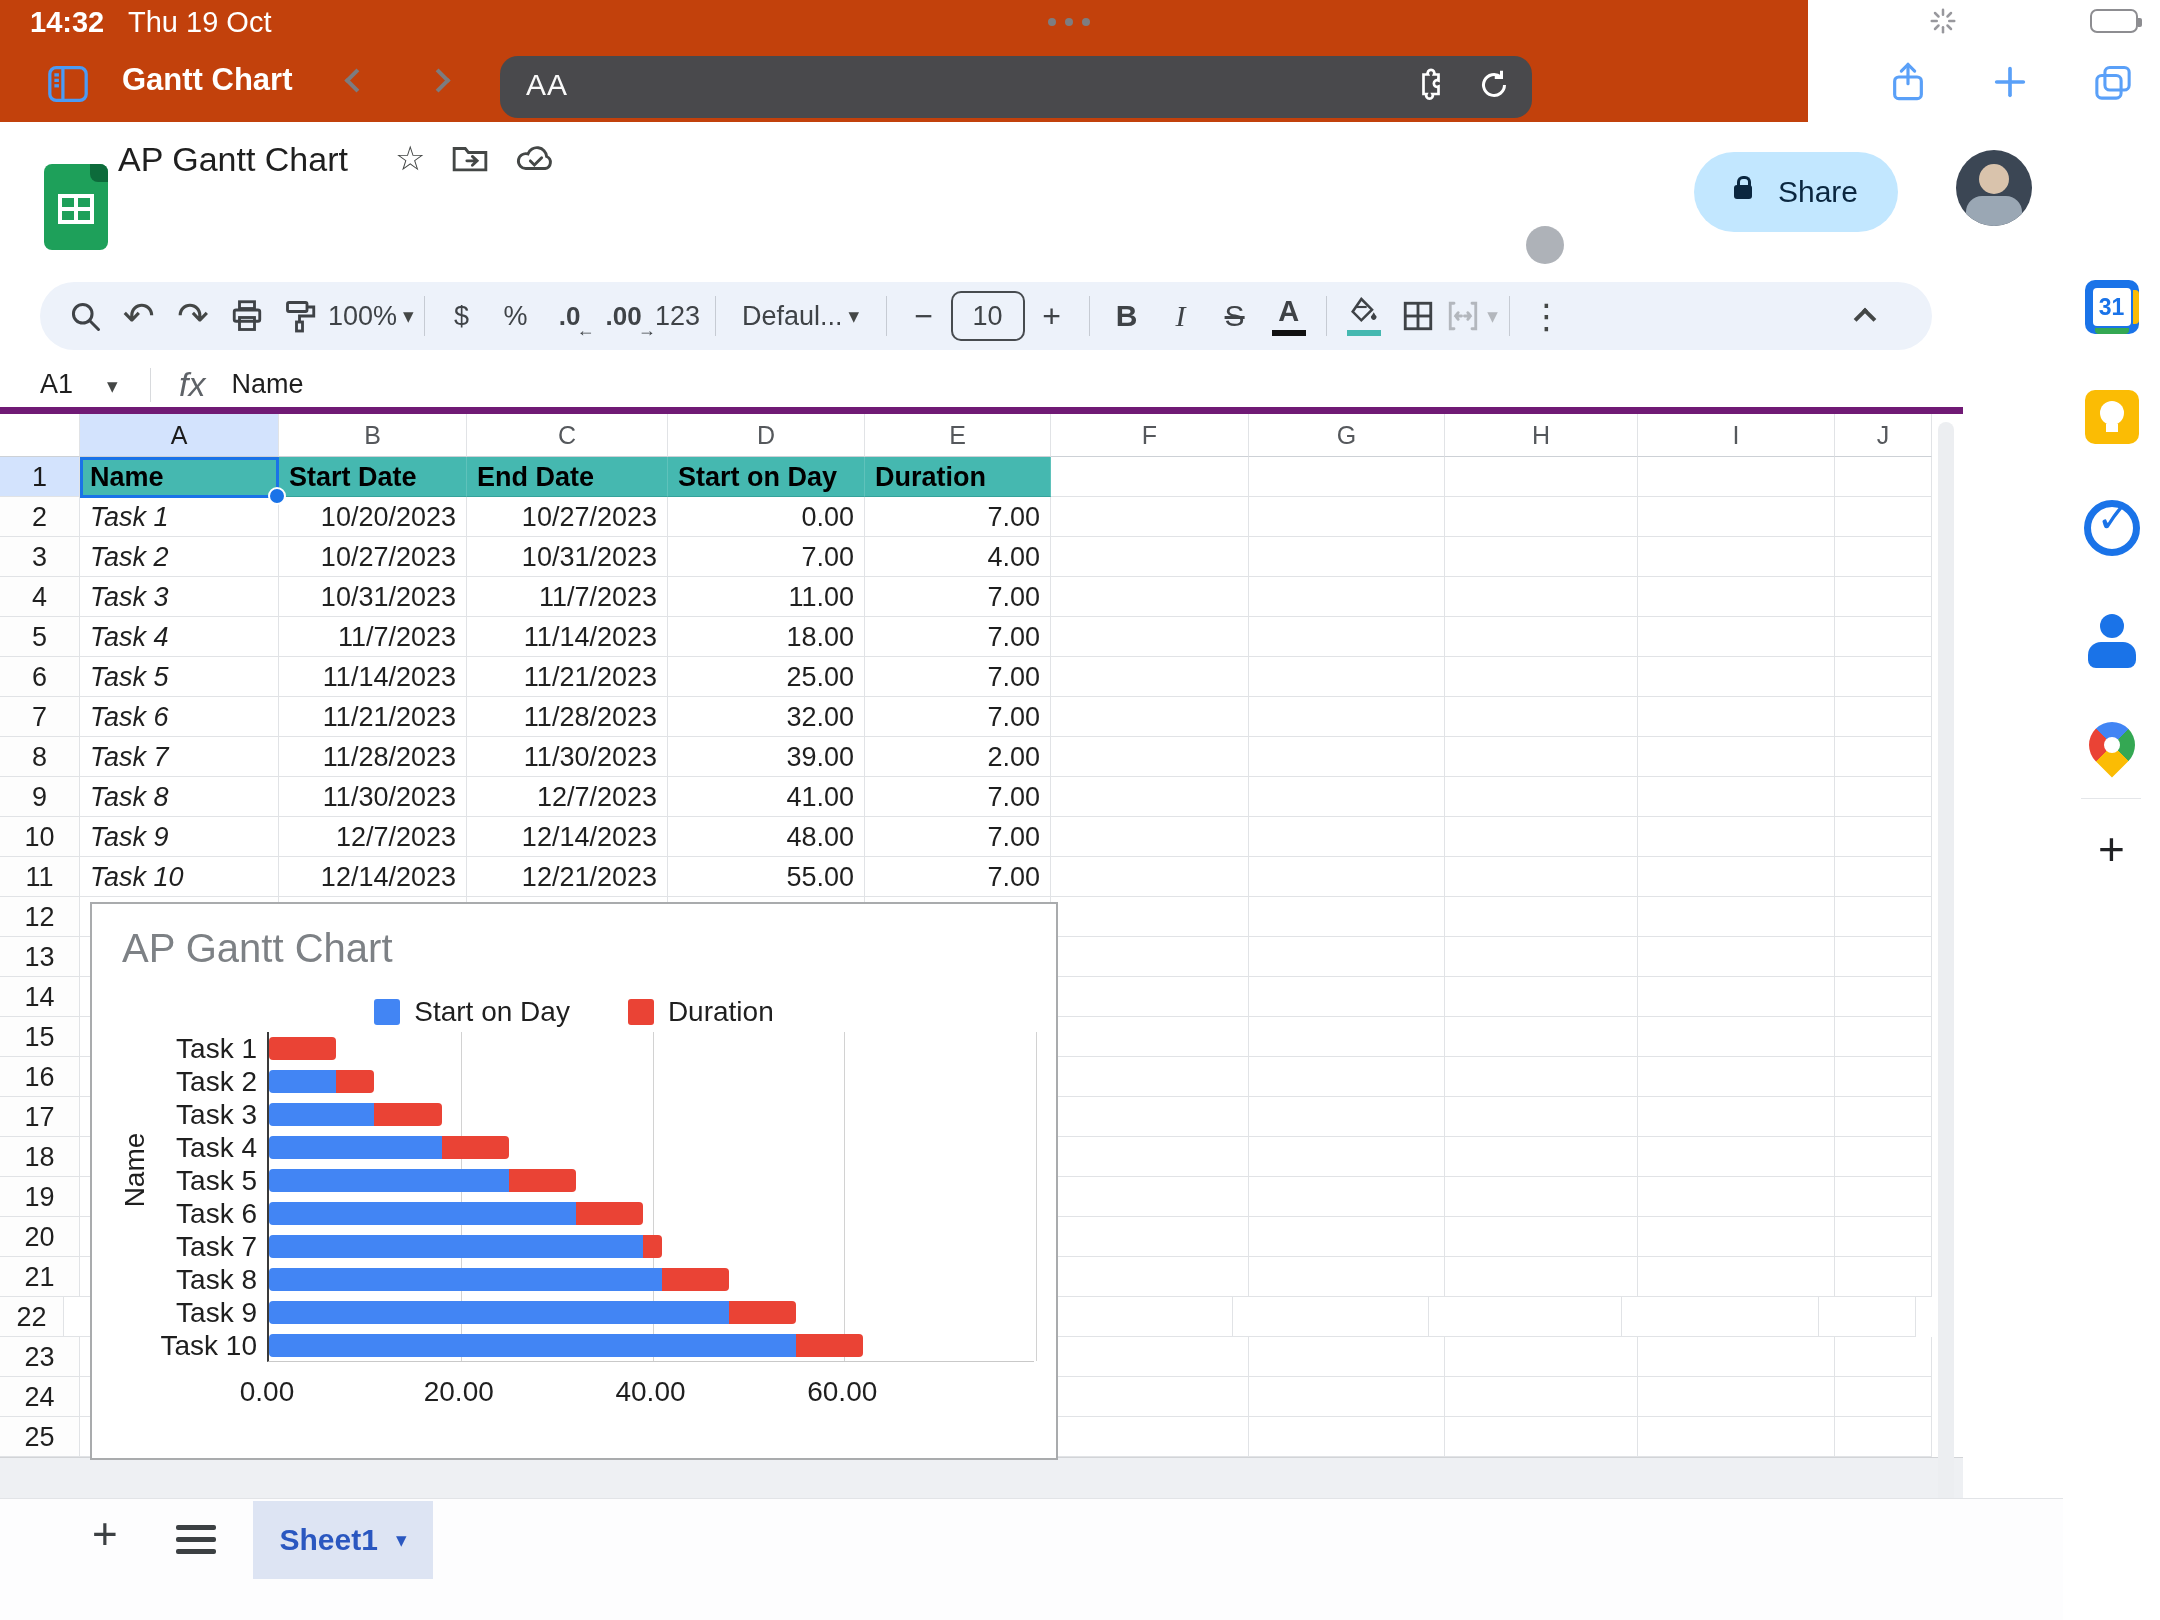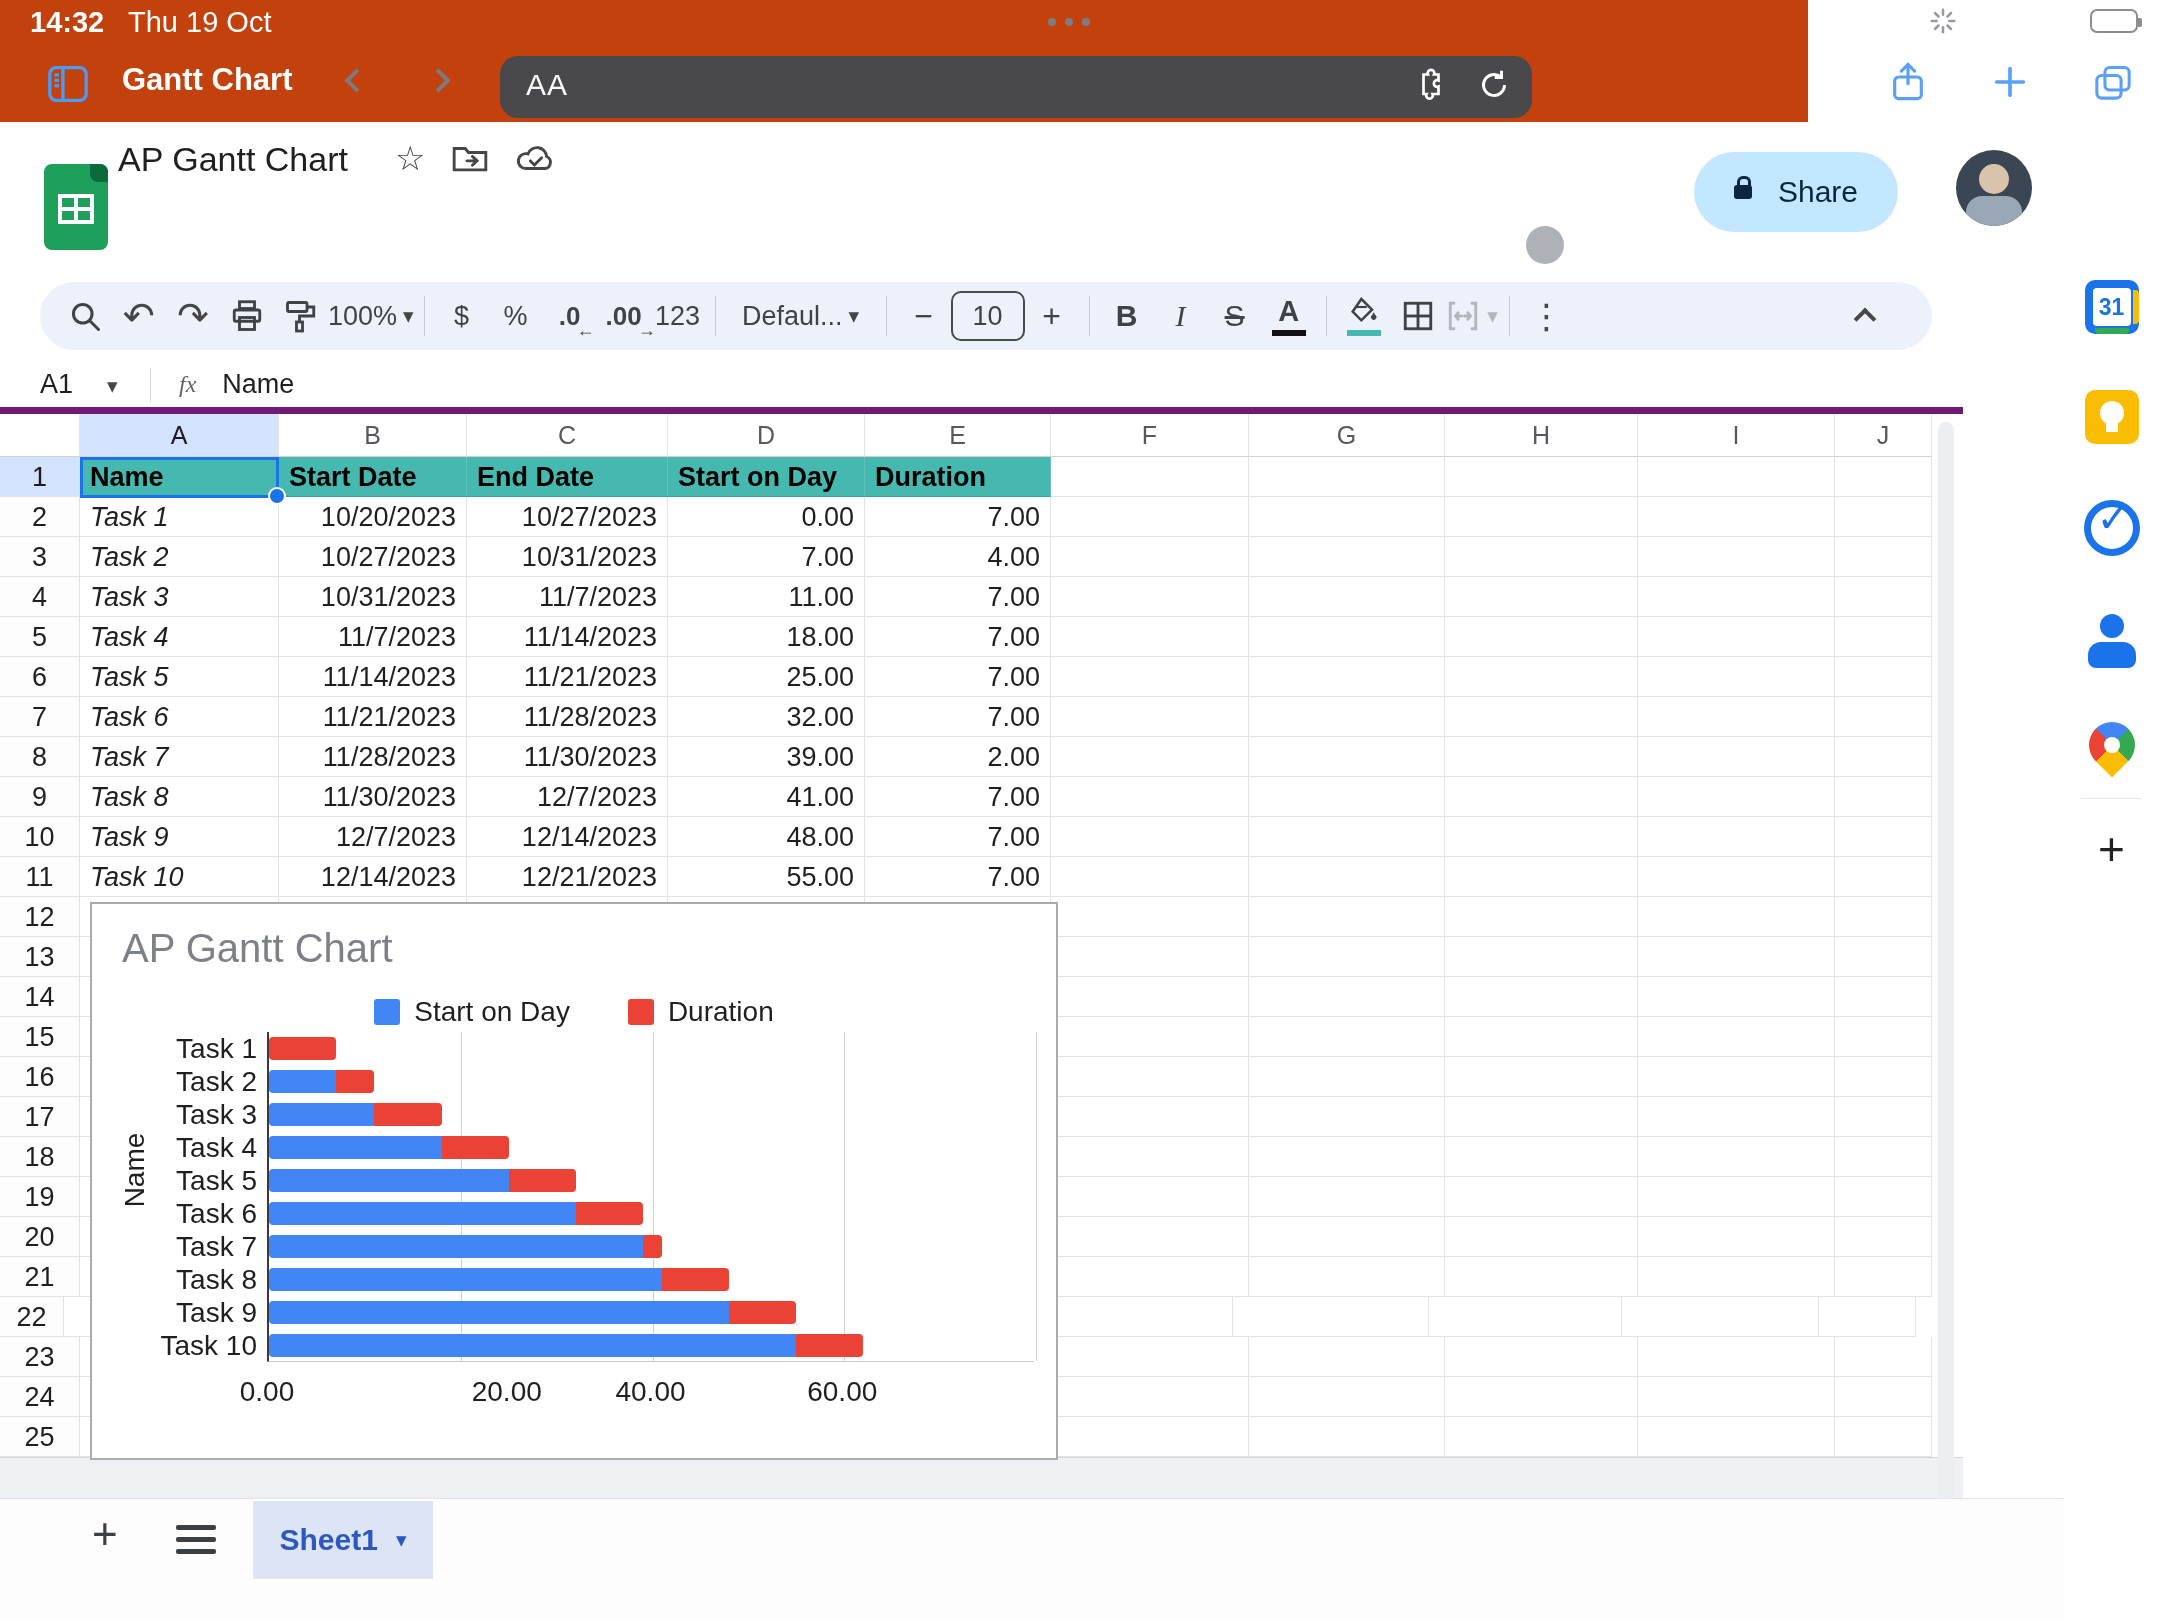--- a/index.html
+++ b/index.html
@@ -68,21 +68,21 @@
   .underbar b { font-size:29px; font-weight:bold; }
   .underbar i.bar { width:34px; height:6px; margin-top:4px; }
   .dec { position:relative; font-size:26px; font-weight:600; }
   .dec small { position:absolute; font-size:18px; bottom:-9px; right:-14px; }
   .grayed { color:#b3b7bd; }
   .collapse-chev { width:16px; height:16px; border-right:4px solid #444746; border-bottom:4px solid #444746; transform:rotate(-135deg); margin-top:6px; }
 
   
   #formula-bar { position:absolute; left:0; top:240px; width:1963px; height:52px; background:#fff; border-bottom:7px solid #701a75; display:flex; align-items:center; }
   #cell-ref { font-size:27px; color:#1f1f1f; margin-left:40px; width:110px; }
-  #fx { font-size:24px; font-style:italic; color:#5f6368; margin-left:28px; margin-right:26px; font-family:Liberation Serif, serif; }
+  #fx { font-size:34px; font-style:italic; color:#5f6368; margin-left:28px; margin-right:26px; font-family:Liberation Sans, sans-serif; }
   #fx-value { font-size:27px; color:#1f1f1f; }
 
   
   #grid { position:absolute; left:0; top:292px; width:1932px; }
   .grow { display:flex; }
   .gc { border-right:1px solid #e1e3e6; border-bottom:1px solid #e1e3e6; overflow:hidden; white-space:nowrap; background:#fff; }
   .colhead { height:43px; line-height:43px; text-align:center; font-size:25px; color:#55585c; background:#fff; border-bottom:1px solid #cdd1d6; }
   .gutter { text-align:center; font-size:24px; color:#5f6368; background:#fdfdfd; }
   .rowc { height:40px; line-height:40px; font-size:27px; color:#1f1f1f; }
   .cell-left { padding-left:10px; text-align:left; }
@@ -781,21 +781,21 @@
           <div class="bseg" style="left: 460.2px; width: 67.1125px; background: rgb(234, 67, 53); border-radius: 0px 4px 4px 0px;"></div>
         </div>
         <div class="ylab" style="left: -172px; top: 264px;">Task 9</div>
         <div class="brow" style="top: 297px;">
           <div class="bseg" style="left: 0px; width: 527.312px; background: rgb(66, 133, 244); border-radius: 4px 0px 0px 4px;"></div>
           <div class="bseg" style="left: 527.312px; width: 67.1125px; background: rgb(234, 67, 53); border-radius: 0px 4px 4px 0px;"></div>
         </div>
         <div class="ylab" style="left: -172px; top: 297px;">Task 10</div>
       </div>
   <div class="xlab" style="left: 175px;">0.00</div>
-      <div class="xlab" style="left: 366.75px; margin-left: 48px;">20.00</div>
+      <div class="xlab" style="left: 366.75px;">20.00</div>
       <div class="xlab" style="left: 558.5px;">40.00</div>
       <div class="xlab" style="left: 750.25px;">60.00</div>
     </div>
 
   <div id="bottom-bar">
     <span id="add-sheet">+</span>
     <span id="all-sheets">
         <i></i>
         <i></i>
         <i></i>

